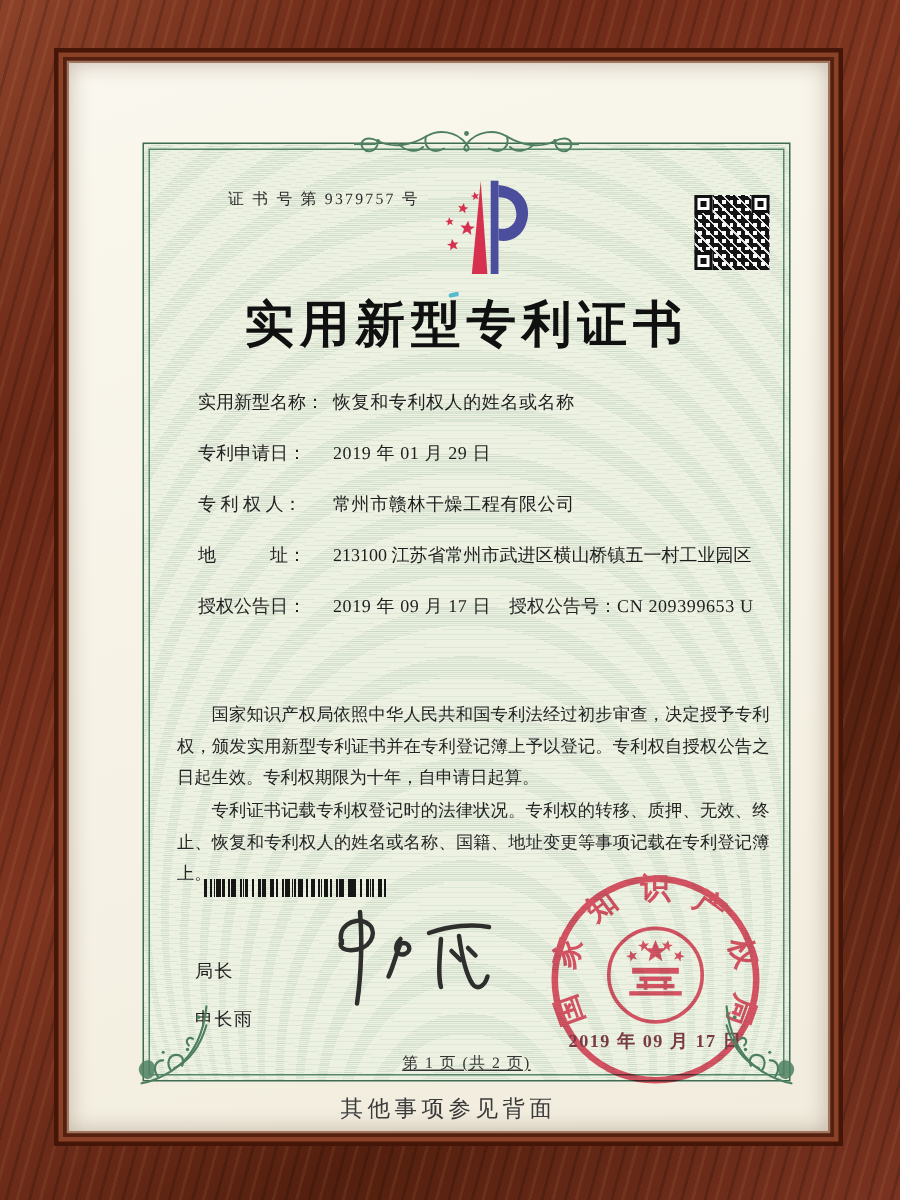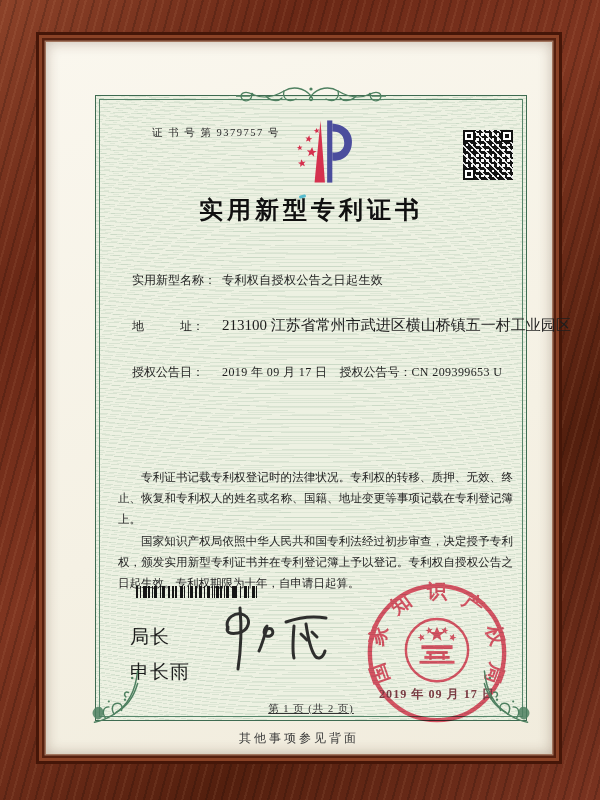--- a/index.html
+++ b/index.html
@@ -27,64 +27,64 @@
     border:1.6px solid #3e6b51;
     background:
       repeating-radial-gradient(ellipse 1300px 340px at 50% 125%, rgba(104,150,118,0.16) 0 1px, rgba(0,0,0,0) 1px 5px),
       repeating-radial-gradient(ellipse 1500px 430px at 50% -35%, rgba(104,150,118,0.11) 0 1px, rgba(0,0,0,0) 1px 6px),
       #edf1e2;
   }
   .cert::before{ 
     content:""; position:absolute; inset:3px; border:1px solid #57876b; pointer-events:none;
   }
   .cert-no{position:absolute;left:22px;top:30px;font-size:10.5px;letter-spacing:1.5px;color:#2b2b2b;margin-left:34px;}
-  .title{position:absolute;left:0;right:0;top:98px;text-align:center;font-size:24px;font-weight:bold;letter-spacing:4px;color:#101010;}
+  .title{position:absolute;left:0;right:0;top:98px;text-align:center;font-size:33px;font-weight:bold;letter-spacing:4px;color:#101010;}
   
   .logo{position:absolute;left:183px;top:20px;width:80px;height:74px;}
   .speck{position:absolute;left:203px;top:99px;width:7px;height:3px;background:#39b2c9;transform:rotate(-12deg);opacity:.85;border-radius:2px;}
   
   .qr{
     position:absolute;left:367px;top:34px;width:50px;height:50px;background:#fafafa;
     background-image:
       repeating-linear-gradient(45deg, rgba(250,250,250,0.9) 0 1.2px, rgba(0,0,0,0) 1.2px 6px),
       repeating-linear-gradient(90deg,#141414 0 2.6px, rgba(0,0,0,0) 2.6px 5.2px),
       repeating-linear-gradient(0deg,#141414 0 2.6px,#fafafa 2.6px 5.2px);
   }
   .qr-finder{position:absolute;width:12px;height:12px;border:2.4px solid #111;background:#fff;box-sizing:border-box;}
   .qr-finder::after{content:"";position:absolute;left:2px;top:2px;width:4px;height:4px;background:#111;}
   .qr-finder.tl{left:0;top:0}.qr-finder.tr{right:0;top:0}.qr-finder.bl{left:0;bottom:0}
   
   .fields{position:absolute;left:36px;top:164px;right:8px;font-size:12px;color:#262626;}
   .row{margin-bottom:17px;white-space:nowrap;}
-  .row .lab{display:inline-block;width:90px;white-space:pre;color:#222;margin-top:12px;}
+  .row .lab{display:inline-block;width:90px;white-space:pre;color:#222;}
   .row .val{letter-spacing:0.4px;color:#1e1e1e;}
-  .row.addr .val{font-size:15px;letter-spacing:0;}
+  .row.addr .val{font-size:12px;letter-spacing:0;}
   .pair2{margin-left:12px;}
   
   .paras{position:absolute;left:22px;right:13px;top:371px;font-size:11.5px;line-height:21px;color:#242424;text-align:justify;}
   .paras p{margin:0 0 1px 0;text-indent:2em;}
   
   .barcode{
     position:absolute;left:40px;top:490px;width:122px;height:12px;
     background-image:
       repeating-linear-gradient(90deg,#161616 0 1.5px, rgba(0,0,0,0) 1.5px 4px),
       repeating-linear-gradient(90deg,#161616 0 1px, rgba(0,0,0,0) 1px 6.5px),
       repeating-linear-gradient(90deg,#161616 0 2px, rgba(0,0,0,0) 2px 9px);
   }
   .signer{position:absolute;left:34px;top:528px;font-family:"Liberation Sans","DejaVu Sans",sans-serif;color:#1c1c1c;}
-  .signer div{font-size:19px;margin-bottom:9px;letter-spacing:1px;}
+  .signer div{font-size:12px;margin-bottom:9px;letter-spacing:1px;margin-top:15px;}
   .signature{position:absolute;left:118px;top:503px;}
   
   .seal{position:absolute;left:268px;top:484px;width:146px;height:146px;opacity:.92;mix-blend-mode:multiply;}
   .page-info{position:absolute;left:0;right:0;top:606px;text-align:center;font-size:10.5px;color:#333;letter-spacing:1px;text-decoration:underline;}
   
   .flourish-top{position:absolute;left:50%;top:-12px;transform:translateX(-50%);}
   .flourish-bl{position:absolute;left:-7px;bottom:-9px;}
   .flourish-br{position:absolute;right:-7px;bottom:-9px;transform:scaleX(-1);}
-  .back-note{position:absolute;left:0;right:0;top:688px;text-align:center;font-size:12px;letter-spacing:3px;color:#3a3a3a;}
+  .back-note{position:absolute;left:0;right:0;top:688px;text-align:center;font-size:15px;letter-spacing:3px;color:#3a3a3a;}
 </style>
 </head>
 <body>
 
 <div class="mat">
 
   <div class="cert">
 
     <svg class="flourish-top" width="150" height="24" viewBox="0 0 150 24">
       <g stroke="#4e8060" fill="none" stroke-width="1.3" stroke-linecap="round">
@@ -124,33 +124,39 @@
     <div class="qr">
       <div class="qr-finder tl"></div>
       <div class="qr-finder tr"></div>
       <div class="qr-finder bl"></div>
     </div>
 
     <div class="title">实用新型专利证书</div>
 
     <div class="fields">
       <div class="row">
-        <span class="lab">实用新型名称：</span><span class="val">专利权自授权公告之日起生效</span>
+        <span class="lab">实用新型名称：</span><span class="val">恢复和专利权人的姓名或名称</span>
+      </div>
+      <div class="row">
+        <span class="lab">专利申请日：</span><span class="val">2019 年 01 月 29 日</span>
+      </div>
+      <div class="row">
+        <span class="lab">专 利 权 人：</span><span class="val">常州市赣林干燥工程有限公司</span>
       </div>
       <div class="row addr">
         <span class="lab">地　　　址：</span><span class="val">213100 江苏省常州市武进区横山桥镇五一村工业园区</span>
       </div>
       <div class="row">
         <span class="lab">授权公告日：</span><span class="val">2019 年 09 月 17 日</span><span class="pair2"><span>授权公告号：</span><span class="val">CN 209399653 U</span></span>
       </div>
     </div>
 
     <div class="paras">
+      <p>国家知识产权局依照中华人民共和国专利法经过初步审查，决定授予专利权，颁发实用新型专利证书并在专利登记簿上予以登记。专利权自授权公告之日起生效。专利权期限为十年，自申请日起算。</p>
       <p>专利证书记载专利权登记时的法律状况。专利权的转移、质押、无效、终止、恢复和专利权人的姓名或名称、国籍、地址变更等事项记载在专利登记簿上。</p>
-      <p>国家知识产权局依照中华人民共和国专利法经过初步审查，决定授予专利权，颁发实用新型专利证书并在专利登记簿上予以登记。专利权自授权公告之日起生效。专利权期限为十年，自申请日起算。</p>
     </div>
 
     <div class="barcode"></div>
 
     <div class="signer">
       <div>局长</div>
       <div>申长雨</div>
     </div>
 
     <svg class="signature" width="120" height="78" viewBox="0 0 120 78">

